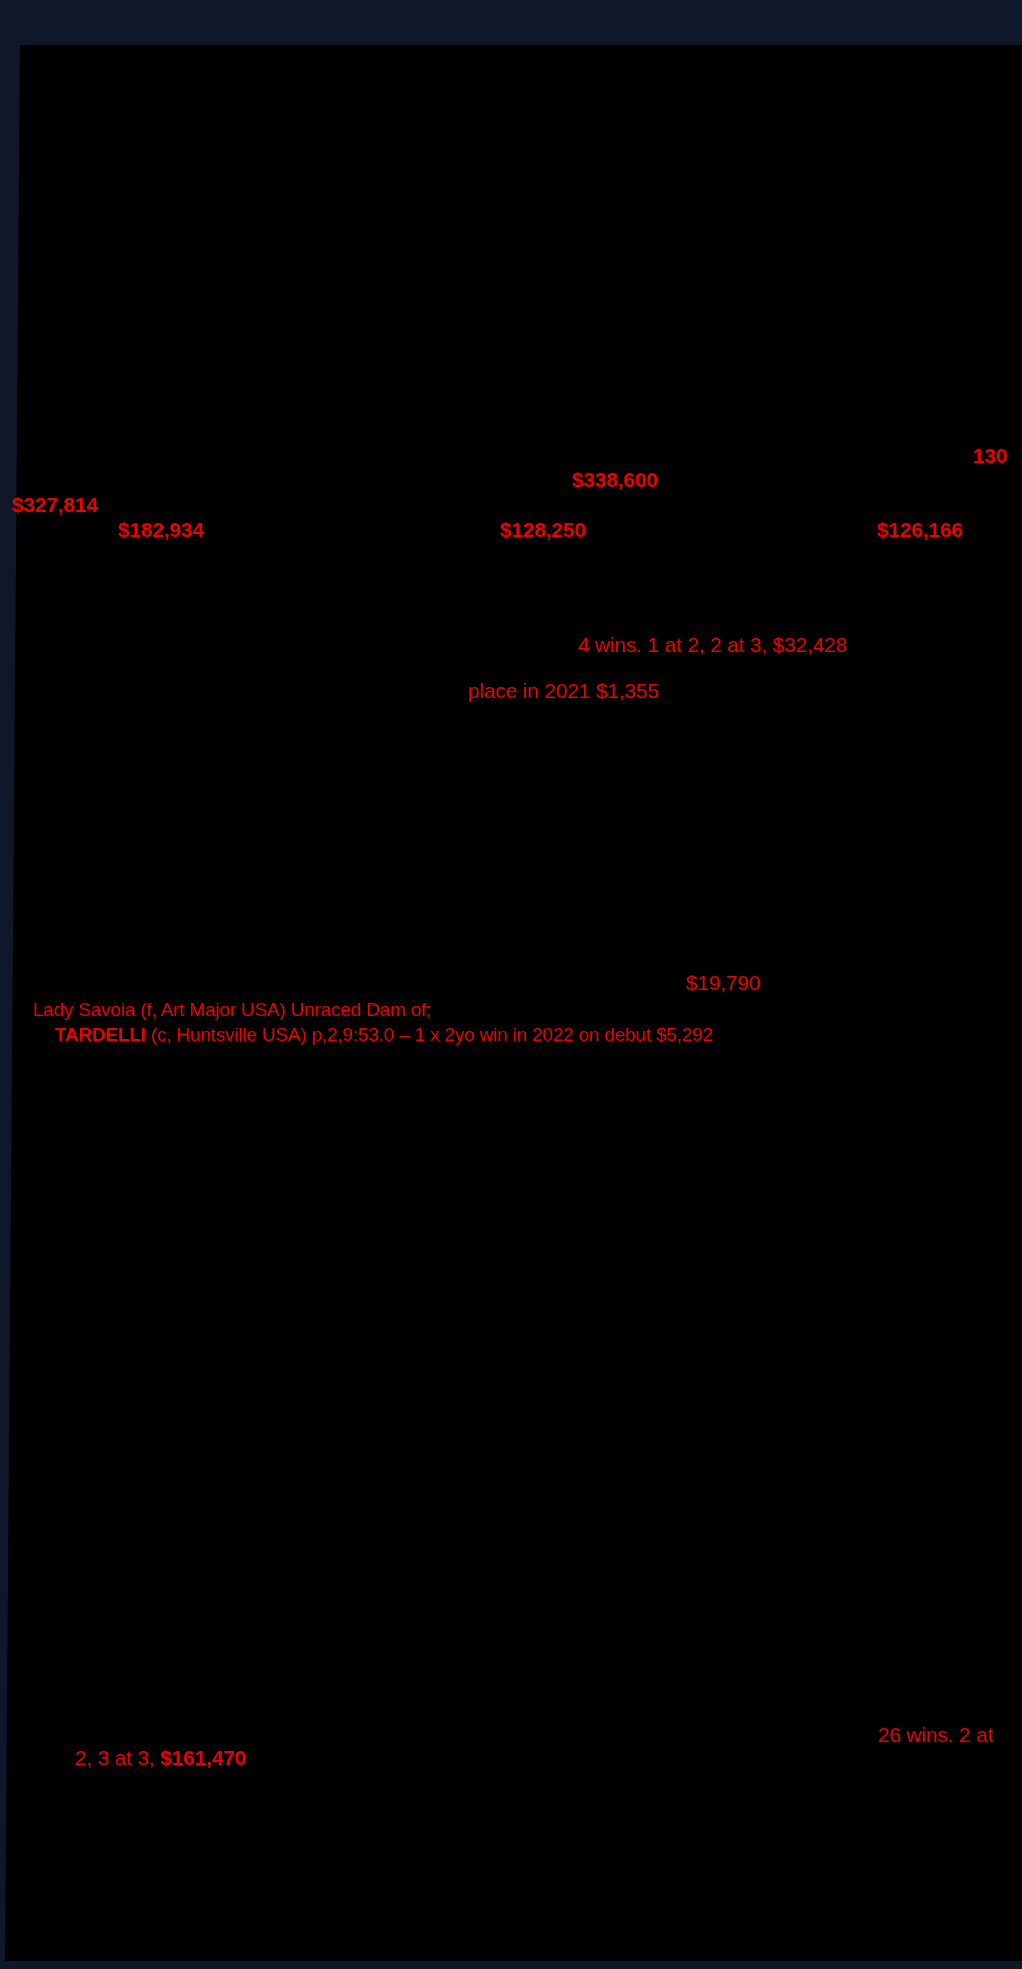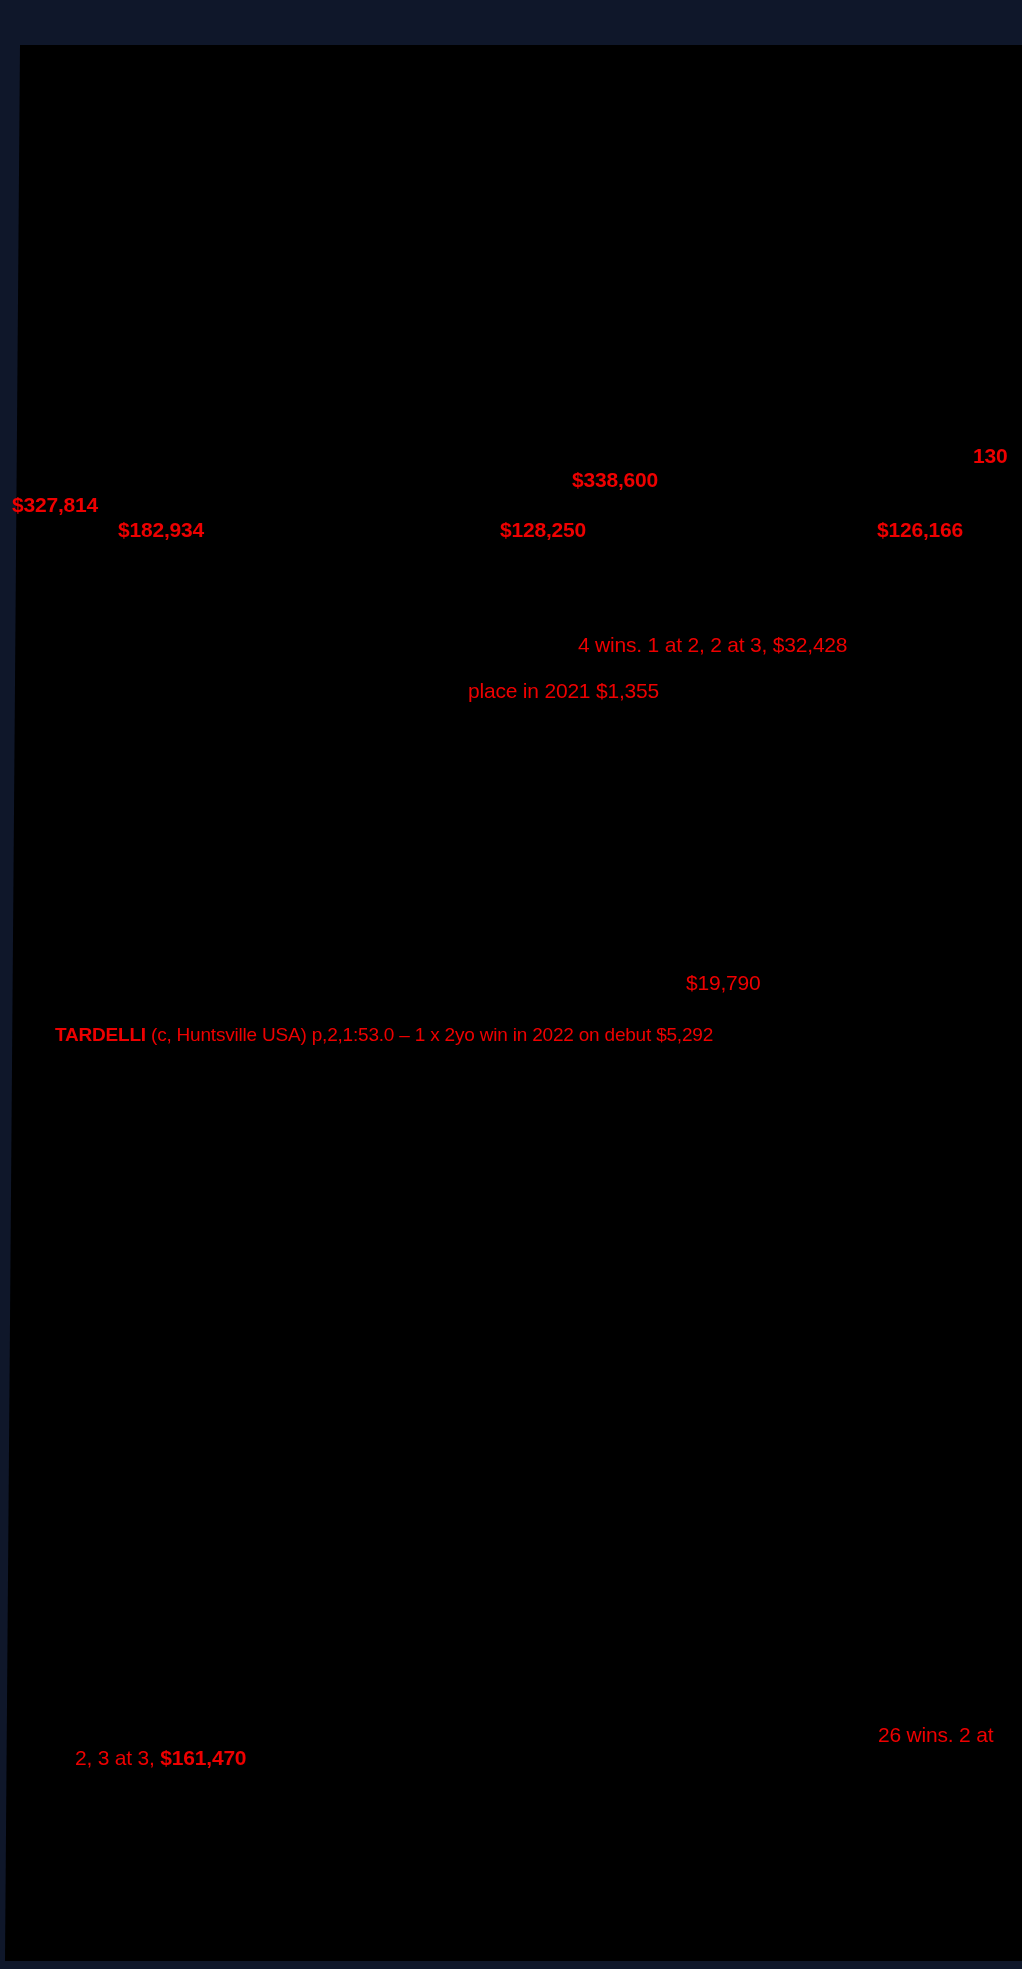--- a/index.html
+++ b/index.html
@@ -54,23 +54,24 @@
   <div class="frag bold" style="left:468px; top:518px;margin-left:32px;">$128,250</div>
 
   <div class="frag bold" style="left:877px; top:518px;text-align:right;">$126,166</div>
 
   <div class="frag" style="left:578px; top:633px;">4 wins. 1 at 2, 2 at 3, $32,428</div>
 
   <div class="frag" style="left:468px; top:679px;">place in 2021 $1,355</div>
 
   <div class="frag" style="left:662px; top:971px;margin-left:24px;">$19,790</div>
 
+  <div class="frag small" style="left:33px; top:998px;">Lady Savoia (f, Art Major USA) Unraced Dam of;</div>
 
   <div class="frag small" style="left:55px; top:1023px;">
-    <span class="b">TARDELLI</span><span> (c, Huntsville USA) p,2,1:53.0 – 1 x 2yo win in 2022 on debut $5,292</span>
+    <span class="b">TARDELLI</span><span> (c, Huntsville USA) p,2,9:53.0 – 1 x 2yo win in 2022 on debut $5,292</span>
   </div>
 
   <div class="frag" style="left:878px; top:1723px;">26 wins. 2 at</div>
 
   <div class="frag" style="left:75px; top:1746px;">
     <span>2, 3 at 3, </span><span class="b">$161,470</span>
   </div>
 
 </div>
 

